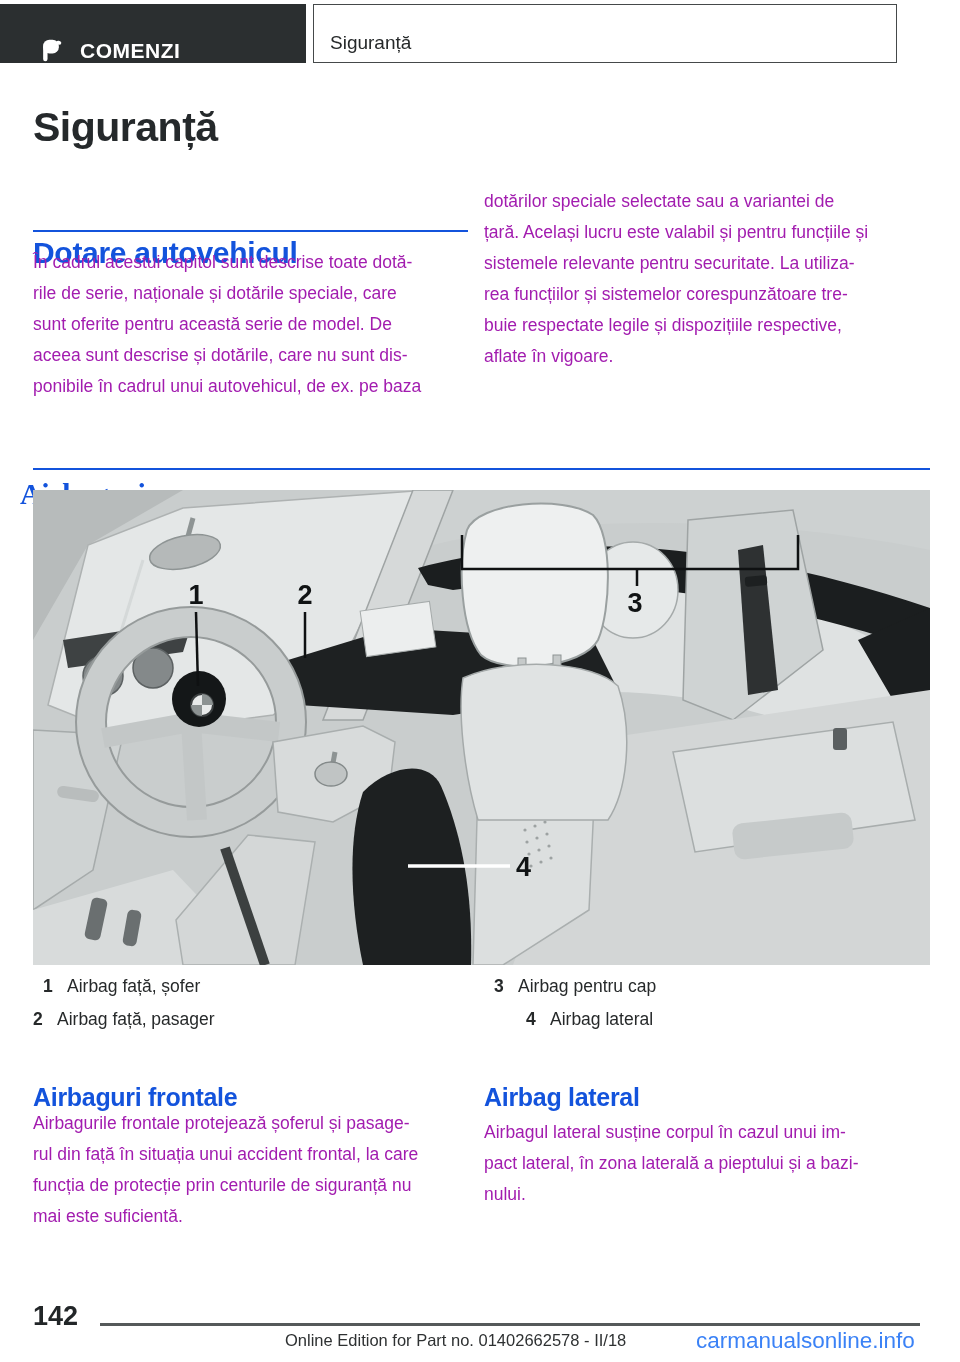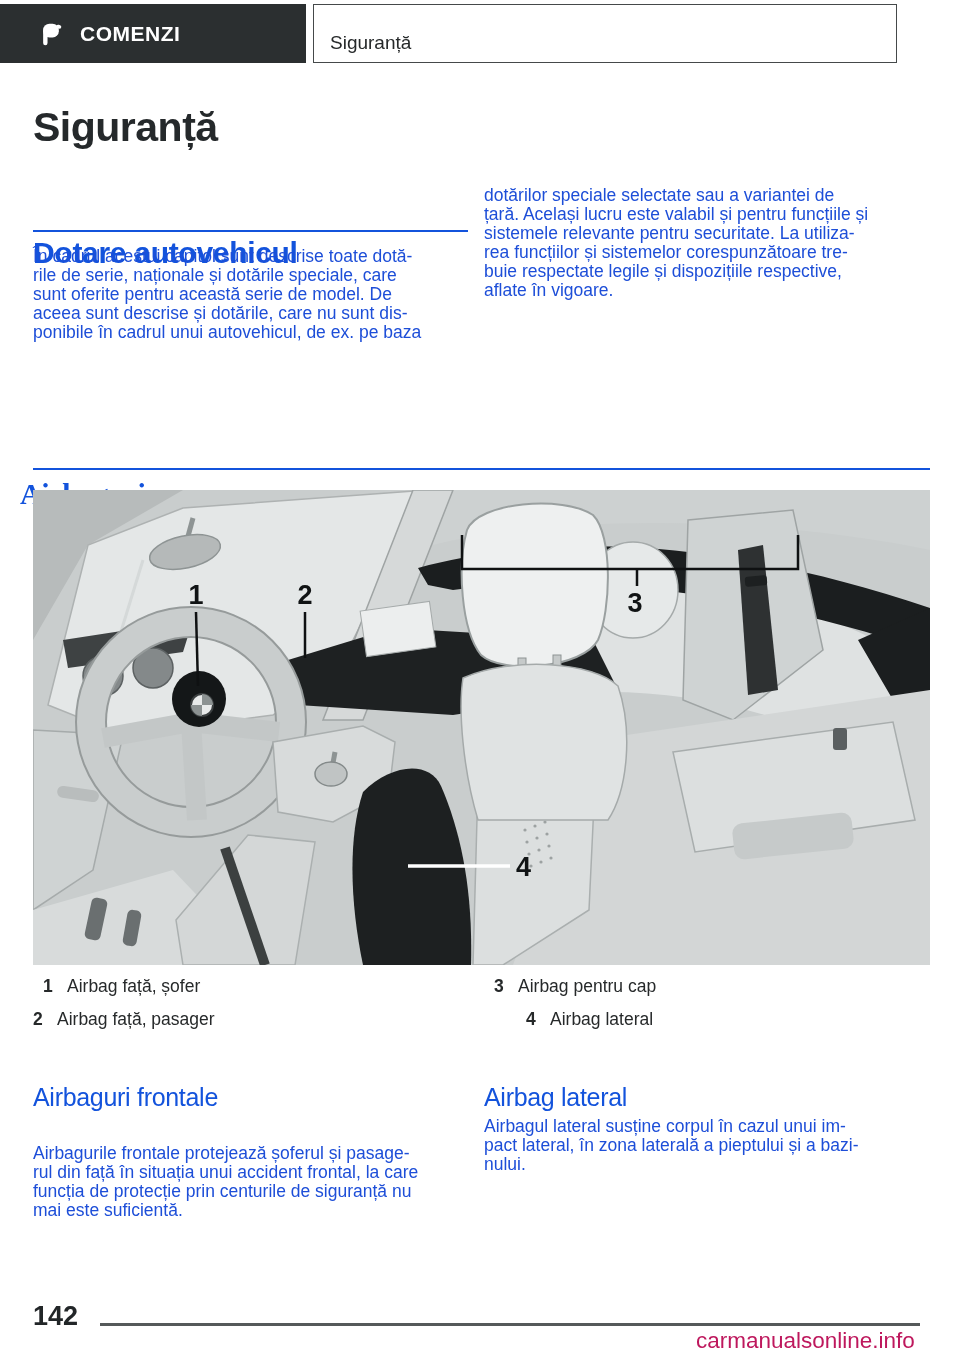--- a/index.html
+++ b/index.html
@@ -1,43 +1,43 @@
 <!DOCTYPE html>
 <html><head>
 <meta charset="utf-8">
 <style>
   html,body{margin:0;padding:0;background:#ffffff;}
   .page{position:relative;width:960px;height:1362px;background:#ffffff;overflow:hidden;
         font-family:"Liberation Sans",sans-serif;color:#26292a;}
   
   .hdr-tab{position:absolute;left:0;top:4px;width:306px;height:59px;background:#2b2f30;
-           display:flex;align-items:center;gap:18px;padding-left:40px;box-sizing:border-box;}
+           display:flex;align-items:flex-end;gap:18px;padding-left:40px;box-sizing:border-box;}
   .hdr-tab .tab-label{color:#ffffff;font-size:21px;font-weight:bold;letter-spacing:.5px;}
   .hdr-box{position:absolute;left:313px;top:4px;width:584px;height:59px;background:#ffffff;
            border:1.5px solid #45494a;box-sizing:border-box;display:flex;align-items:flex-end;
            padding:0 0 8px 16px;}
   .hdr-box .chapter-label{font-size:19px;color:#26292a;}
   
   .main-title{position:absolute;left:33px;top:104px;font-size:41px;font-weight:bold;color:#25292b;letter-spacing:-.5px;}
   .h2{position:absolute;font-size:30px;font-weight:bold;color:#1353dc;letter-spacing:-.3px;margin-top:48px;}
   .rule-blue{position:absolute;height:2px;background:#1353dc;}
-  .h3{position:absolute;font-size:25px;font-weight:normal;color:#1353dc;letter-spacing:-.3px;}
-  .para{position:absolute;font-size:17.5px;line-height:19px;color:#1d4ed8;white-space:pre-line;}
+  .h3{position:absolute;font-size:25px;font-weight:bold;color:#1353dc;letter-spacing:-.3px;}
+  .para{position:absolute;font-size:17.5px;line-height:31px;color:#a21caf;white-space:pre-line;}
   
   .legend-item{position:absolute;font-size:17.5px;color:#26292a;}
   .legend-item .num{display:inline-block;width:24px;font-weight:bold;}
   
   .figure{position:absolute;left:33px;top:490px;width:897px;height:475px;}
   .figure svg{display:block;}
   .figure text{font-family:"Liberation Sans",sans-serif;font-weight:bold;font-size:27px;fill:#101314;}
   
   .pageno{position:absolute;left:33px;top:1301px;font-size:27px;font-weight:bold;color:#222628;}
   .foot-rule{position:absolute;left:100px;top:1323px;width:820px;height:2.5px;background:#55595a;}
   .edition{position:absolute;left:285px;top:1331px;font-size:16.5px;color:#2e3132;}
-  .watermark{position:absolute;left:696px;top:1328px;font-size:22.5px;color:#be185d;}
+  .watermark{position:absolute;left:696px;top:1328px;font-size:22.5px;color:#3b82f6;}
 </style>
 </head>
 <body>
 
 <div class="page">
 
   <div class="hdr-tab">
     <svg viewBox="0 0 28 32" width="22" height="27">
       <g fill="#ffffff">
         <rect x="4" y="10" width="5.6" height="21" rx="2.8"></rect>
@@ -180,27 +180,28 @@
     <span class="num">2</span><span>Airbag față, pasager</span>
   </div>
   <div class="legend-item" style="left:494px;top:976px;">
     <span class="num">3</span><span>Airbag pentru cap</span>
   </div>
   <div class="legend-item" style="left:494px;top:1009px;margin-left:32px;">
     <span class="num">4</span><span>Airbag lateral</span>
   </div>
 
   <div class="h3" style="left:33px;top:1083px;">Airbaguri frontale</div>
-  <div class="para" style="left:33px;top:1144px;width:452px;">Airbagurile frontale protejează șoferul și pasage-
+  <div class="para" style="left:33px;top:1108px;width:452px;">Airbagurile frontale protejează șoferul și pasage-
 rul din față în situația unui accident frontal, la care
 funcția de protecție prin centurile de siguranță nu
 mai este suficientă.</div>
 
   <div class="h3" style="left:484px;top:1083px;">Airbag lateral</div>
   <div class="para" style="left:484px;top:1117px;width:452px;">Airbagul lateral susține corpul în cazul unui im-
 pact lateral, în zona laterală a pieptului și a bazi-
 nului.</div>
 
   <div class="pageno">142</div>
   <div class="foot-rule"></div>
+  <div class="edition">Online Edition for Part no. 01402662578 - II/18</div>
   <div class="watermark">carmanualsonline.info</div>
 
 </div>
 
 </body></html>

